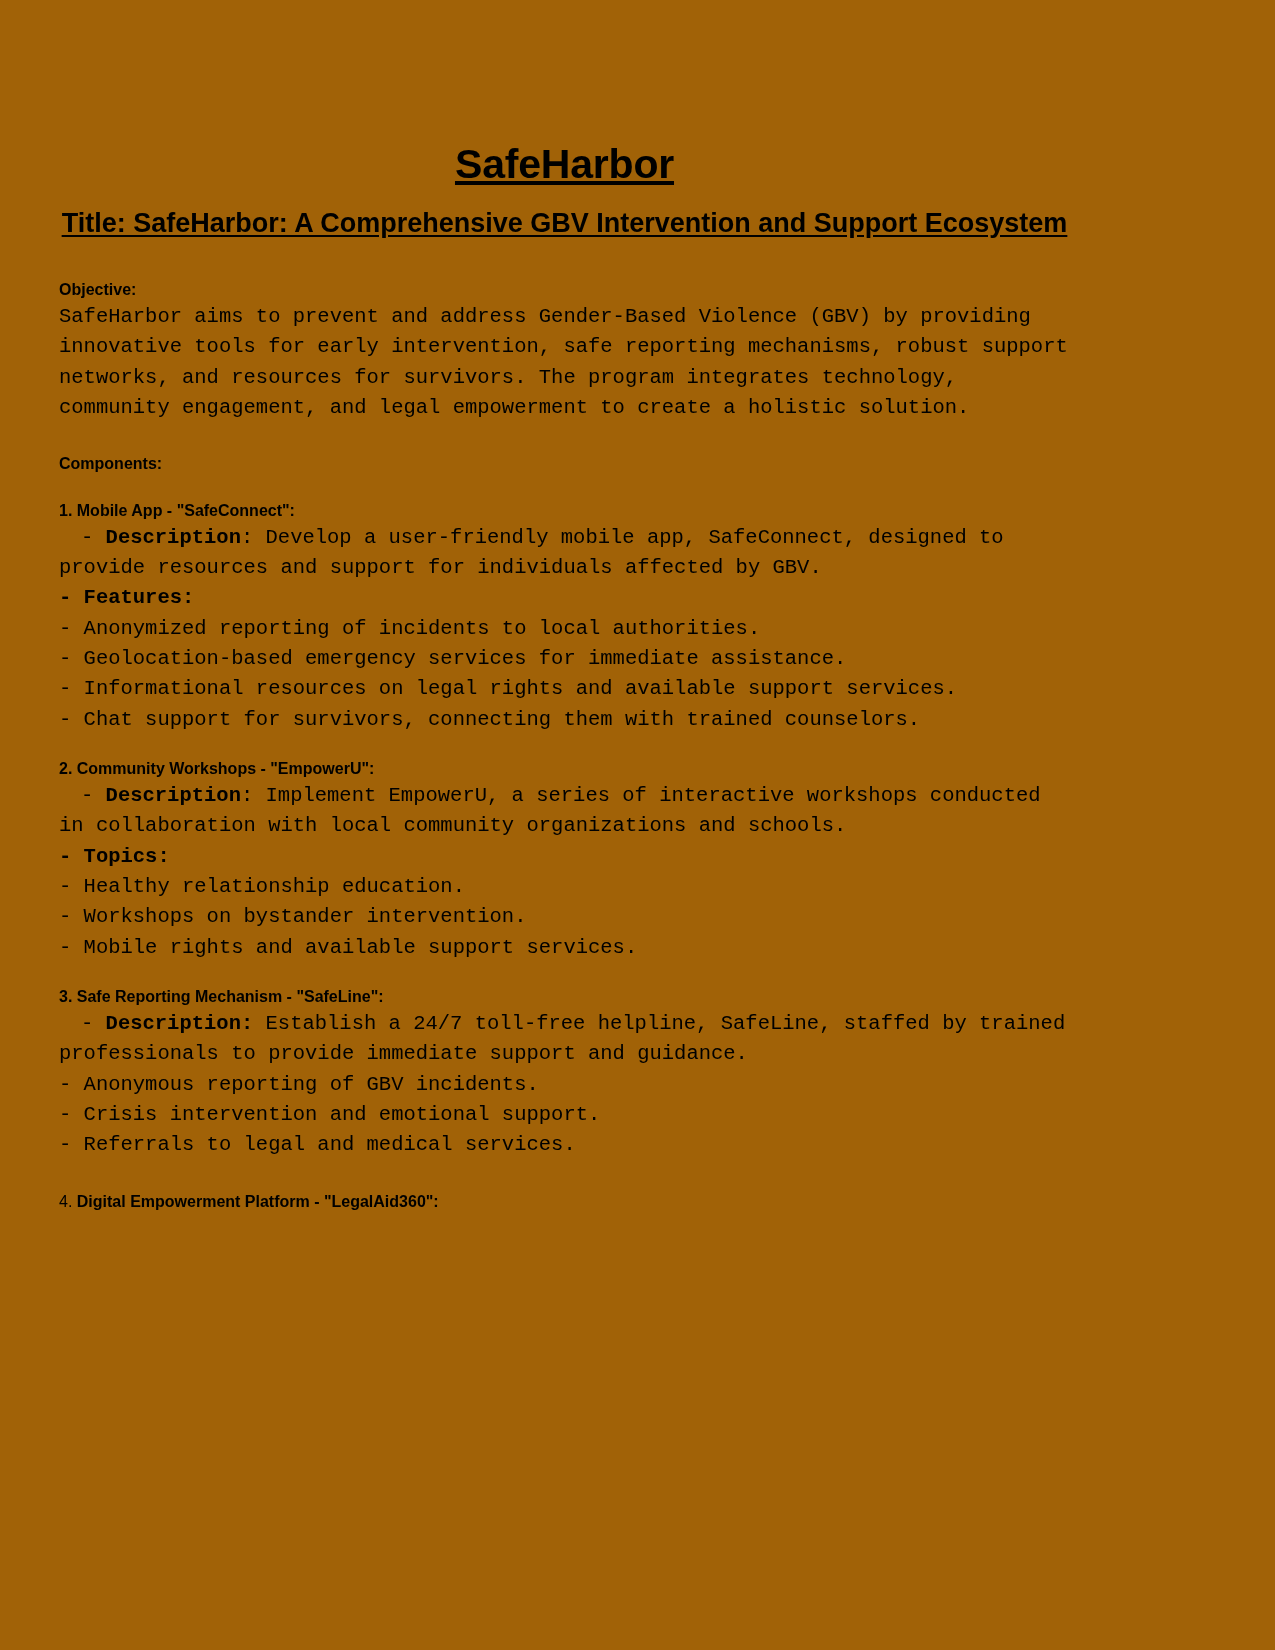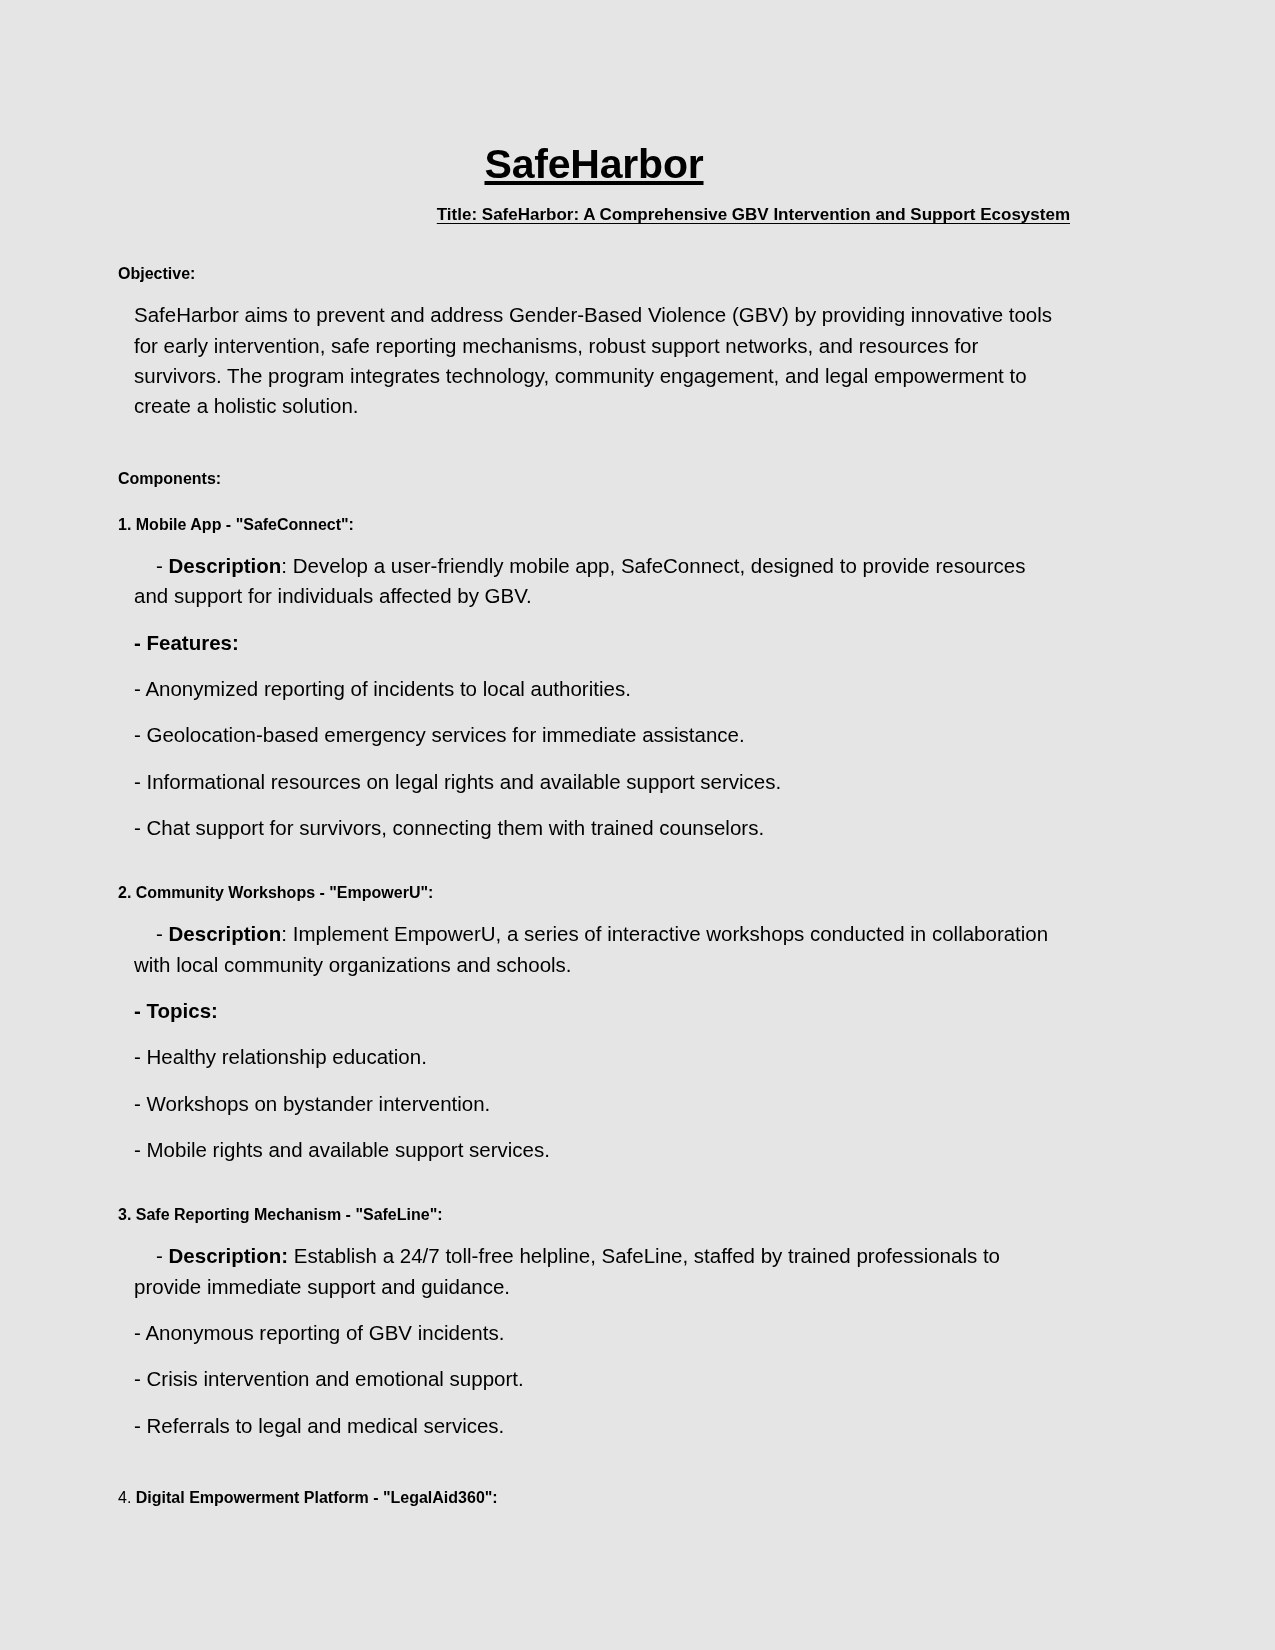--- a/index.html
+++ b/index.html
@@ -9,62 +9,63 @@
     background: #ffffff;
   }
   body {
     font-family: "Liberation Sans", sans-serif;
     color: #000000;
   }
   .page {
     position: relative;
     width: 1275px;
     height: 1650px;
-    background: #e5e5e5;
+    background: #a16207;
     box-sizing: border-box;
-    padding: 140px 205px 0 118px;
+    padding: 140px 205px 0 59px;
     overflow: hidden;
   }
   .doc-title {
     text-align: center;
     font-size: 41px;
     font-weight: bold;
     line-height: 1.18;
     margin: 0 0 14px 0;
     letter-spacing: -0.2px;
   }
   .doc-title span.u {
     text-decoration: underline;
     text-underline-offset: 3px;
   }
   .subtitle {
-    font-size: 17px;
+    font-size: 27px;
     font-weight: bold;
     line-height: 1.58;
     margin: 0 0 34px 0;
-    text-align: right;
+    text-align: center;
   }
   .subtitle span.u {
     text-decoration: underline;
     text-underline-offset: 3px;
   }
   .h-section {
     font-size: 16px;
     font-weight: bold;
     line-height: 1.32;
     margin: 0 0 2px 0;
   }
   .h-section .nonbold {
     font-weight: normal;
   }
   p.body {
     font-size: 20.5px;
     line-height: 1.48;
-    margin: 16px;
+    margin: 0;
     text-align: left;
+    font-family: Liberation Mono, monospace;
   }
   .spacer-lg { height: 30px; }
   .spacer-md { height: 23px; }
   .desc-line {
     text-indent: 22px;
   }
   .lvl1 {
     margin-left: 20px;
     font-weight: bold;
   }

